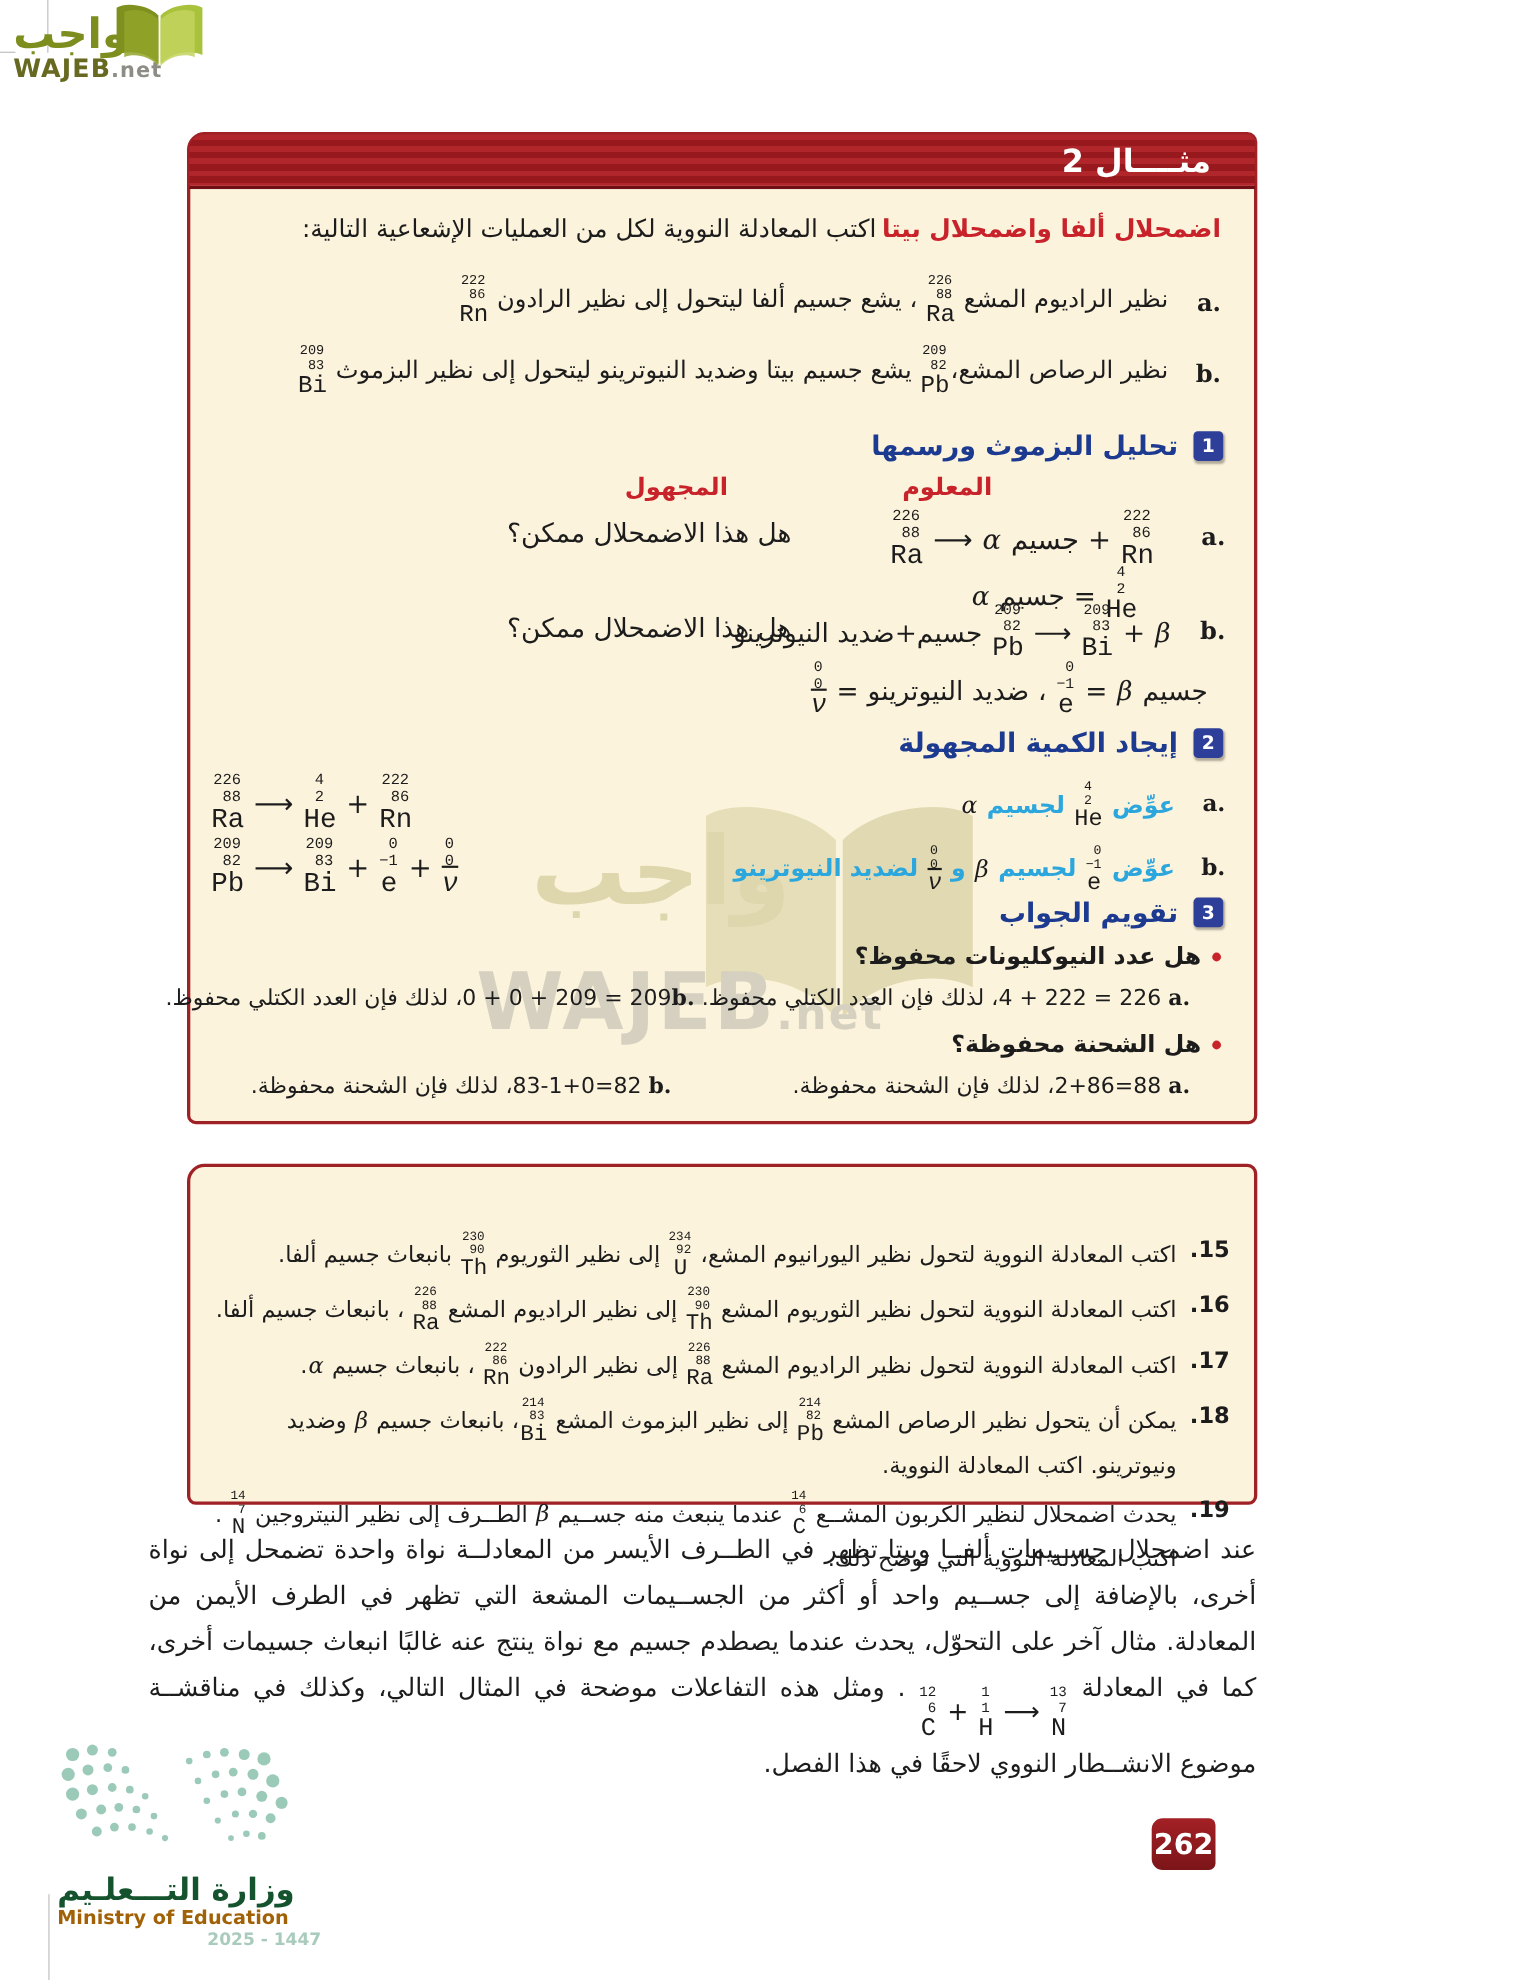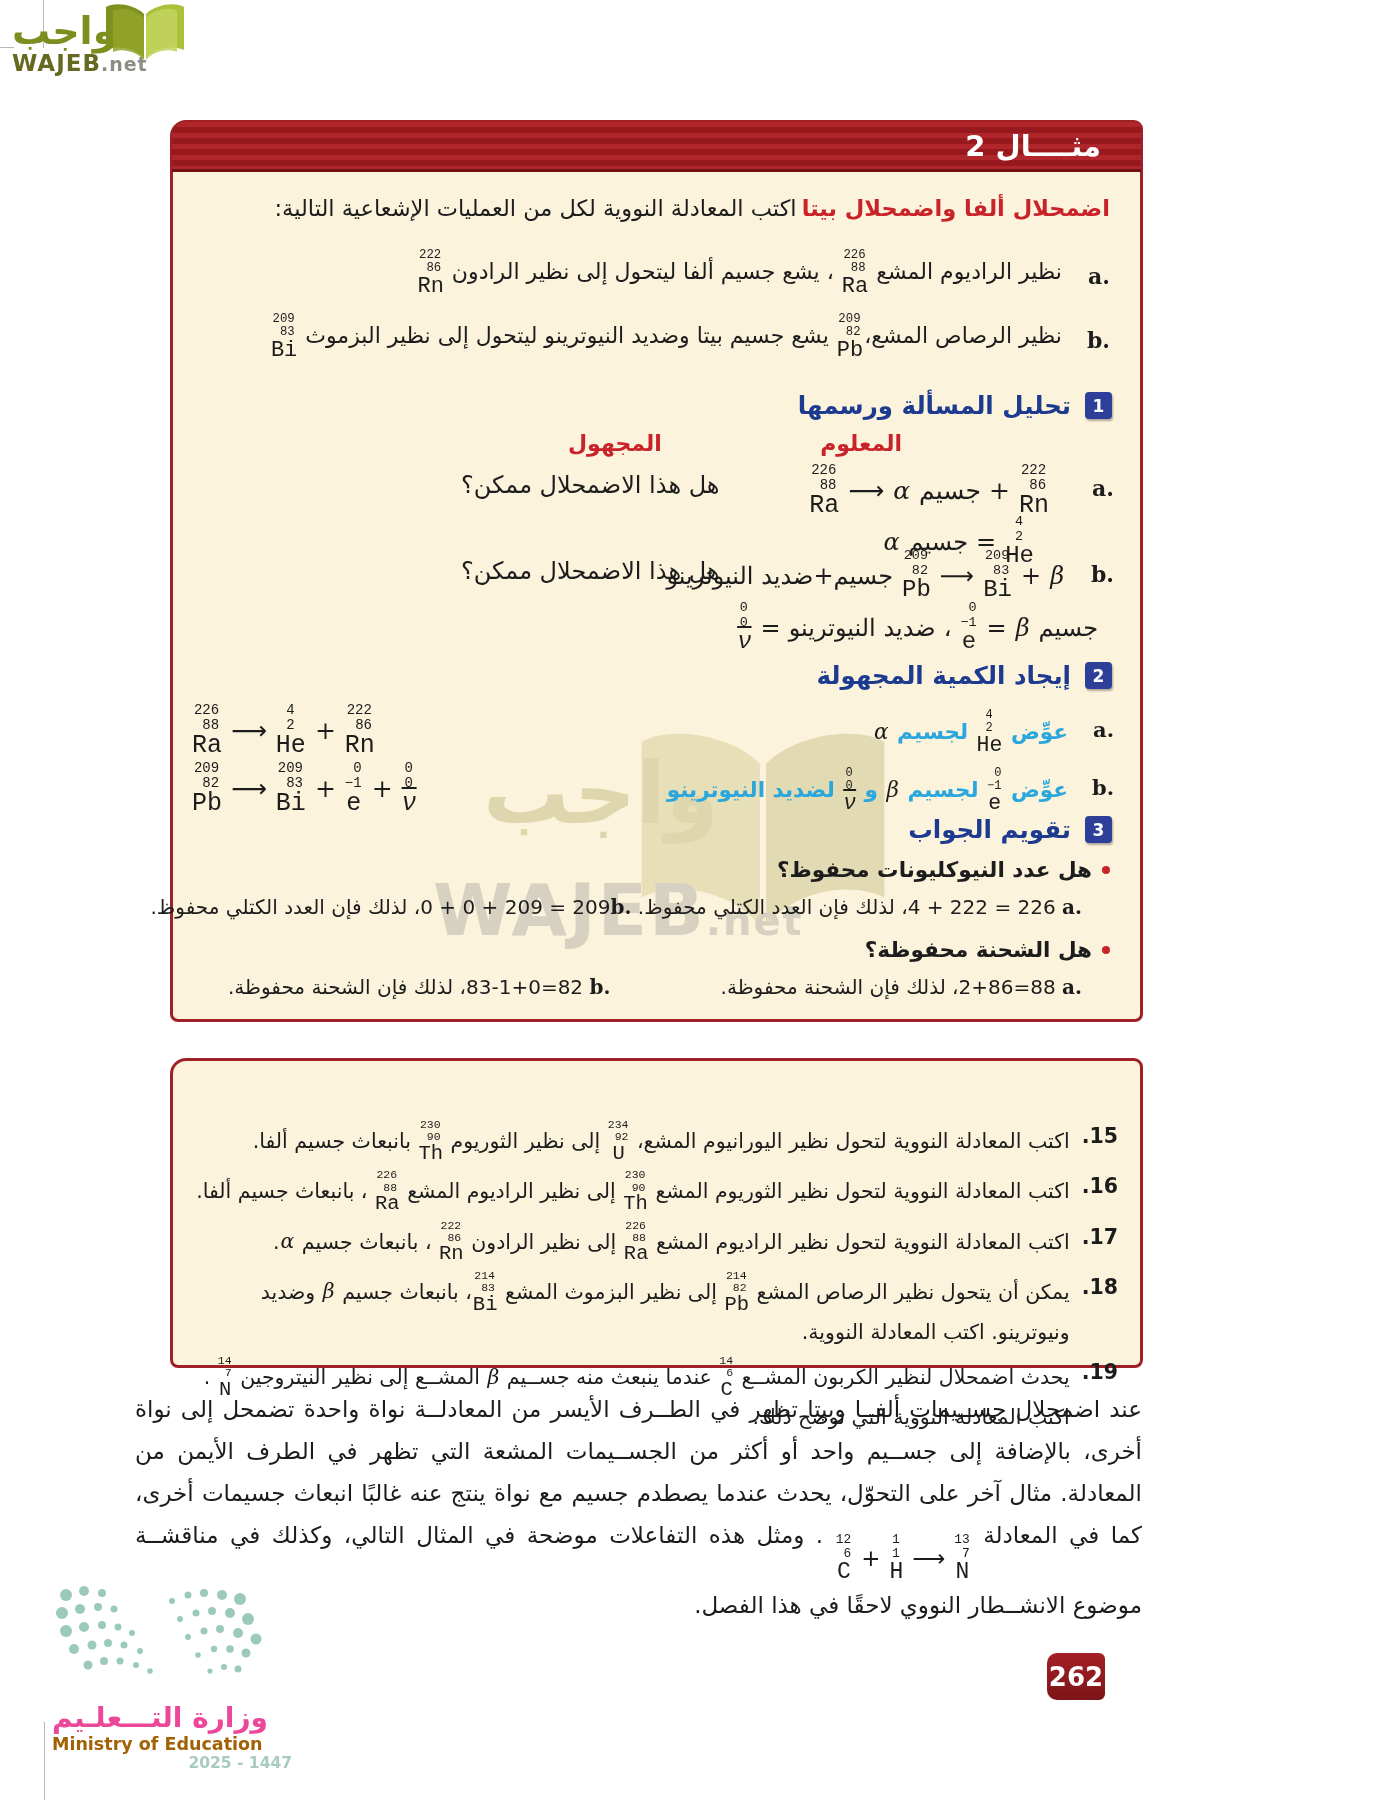--- a/index.html
+++ b/index.html
@@ -75,21 +75,21 @@
             border-top:9px solid transparent;border-bottom:9px solid transparent;
             border-right:15px solid #eead2d;}
   .plist{position:absolute;top:58px;right:22px;left:22px;}
   .pitem{display:flex;direction:rtl;align-items:flex-start;gap:12px;margin-bottom:5px;}
   .pnum{font-weight:bold;font-size:20.5px;flex:0 0 auto;line-height:1.7;}
   .ptxt{font-size:20.5px;line-height:1.7;}
   
   .para{left:135px;top:1388px;width:1007px;font-size:23px;line-height:42px;
         text-align:justify;direction:rtl;}
   
-  .moe-ar{color:#ec4899;font-weight:bold;font-size:28px;}
+  .moe-ar{color:#14532d;font-weight:bold;font-size:28px;}
   .moe-en{color:#a16207;font-size:17.5px;font-weight:bold;}
   .moe-yr{color:#a9cbbd;font-size:15.5px;font-weight:bold;text-align:right;}
   
   .badge{left:1047px;top:1653px;width:58px;height:47px;
          background:linear-gradient(180deg,#a32026,#7c1518);
          border-radius:10px 6px 6px 10px;color:#fff;font-weight:bold;font-size:26px;
          display:flex;align-items:center;justify-content:center;}
 </style>
 </head>
 <body>
@@ -155,21 +155,21 @@
         </span><span class="tx"> يشع جسيم بيتا وضديد النيوترينو ليتحول إلى نظير البزموث </span><span class="tok">
           <span class="pre">
             <span>209</span>
             <span>83</span>
           </span>
           <span class="sy">Bi</span>
         </span></div>
 
     <div class="abs secrow" style="right:28px;top:268px;">
       <span class="secnum">1</span>
-      <span class="sectitle">تحليل المسألة ورسمها</span>
+      <span class="sectitle">تحليل البزموث ورسمها</span>
     </div>
 
     <div class="abs collabel" style="right:238px;top:308px;">المعلوم</div>
     <div class="abs collabel" style="left:395px;top:308px;">المجهول</div>
 
     <div class="abs mk" style="right:26px;top:352px;font-size:22px;">a.</div>
     <div class="abs eqline l" style="right:90px;top:340px;">
         <span class="tok">
           <span class="pre">
             <span>226</span>
@@ -426,21 +426,21 @@
             </span><span class="tx">، بانبعاث جسيم </span><span class="gk">β</span><span class="tx"> وضديد ونيوترينو. اكتب المعادلة النووية.</span></span>
       </div>
       <div class="pitem">
         <span class="pnum">19.</span>
         <span class="ptxt rtl"><span class="tx">يحدث اضمحلال لنظير الكربون المشــع </span><span class="tok">
               <span class="pre">
                 <span>14</span>
                 <span>6</span>
               </span>
               <span class="sy">C</span>
-            </span><span class="tx"> عندما ينبعث منه جســيم </span><span class="gk">β</span><span class="tx"> المشــع إلى نظير النيتروجين </span><span class="tok">
+            </span><span class="tx"> عندما ينبعث منه جســيم </span><span class="gk">β</span><span class="tx"> الطــرف إلى نظير النيتروجين </span><span class="tok">
               <span class="pre">
                 <span>14</span>
                 <span>7</span>
               </span>
               <span class="sy">N</span>
             </span><span class="tx"> . اكتب المعادلة النووية التي توضح ذلك.</span></span>
       </div>
     </div>
   </div>
 

